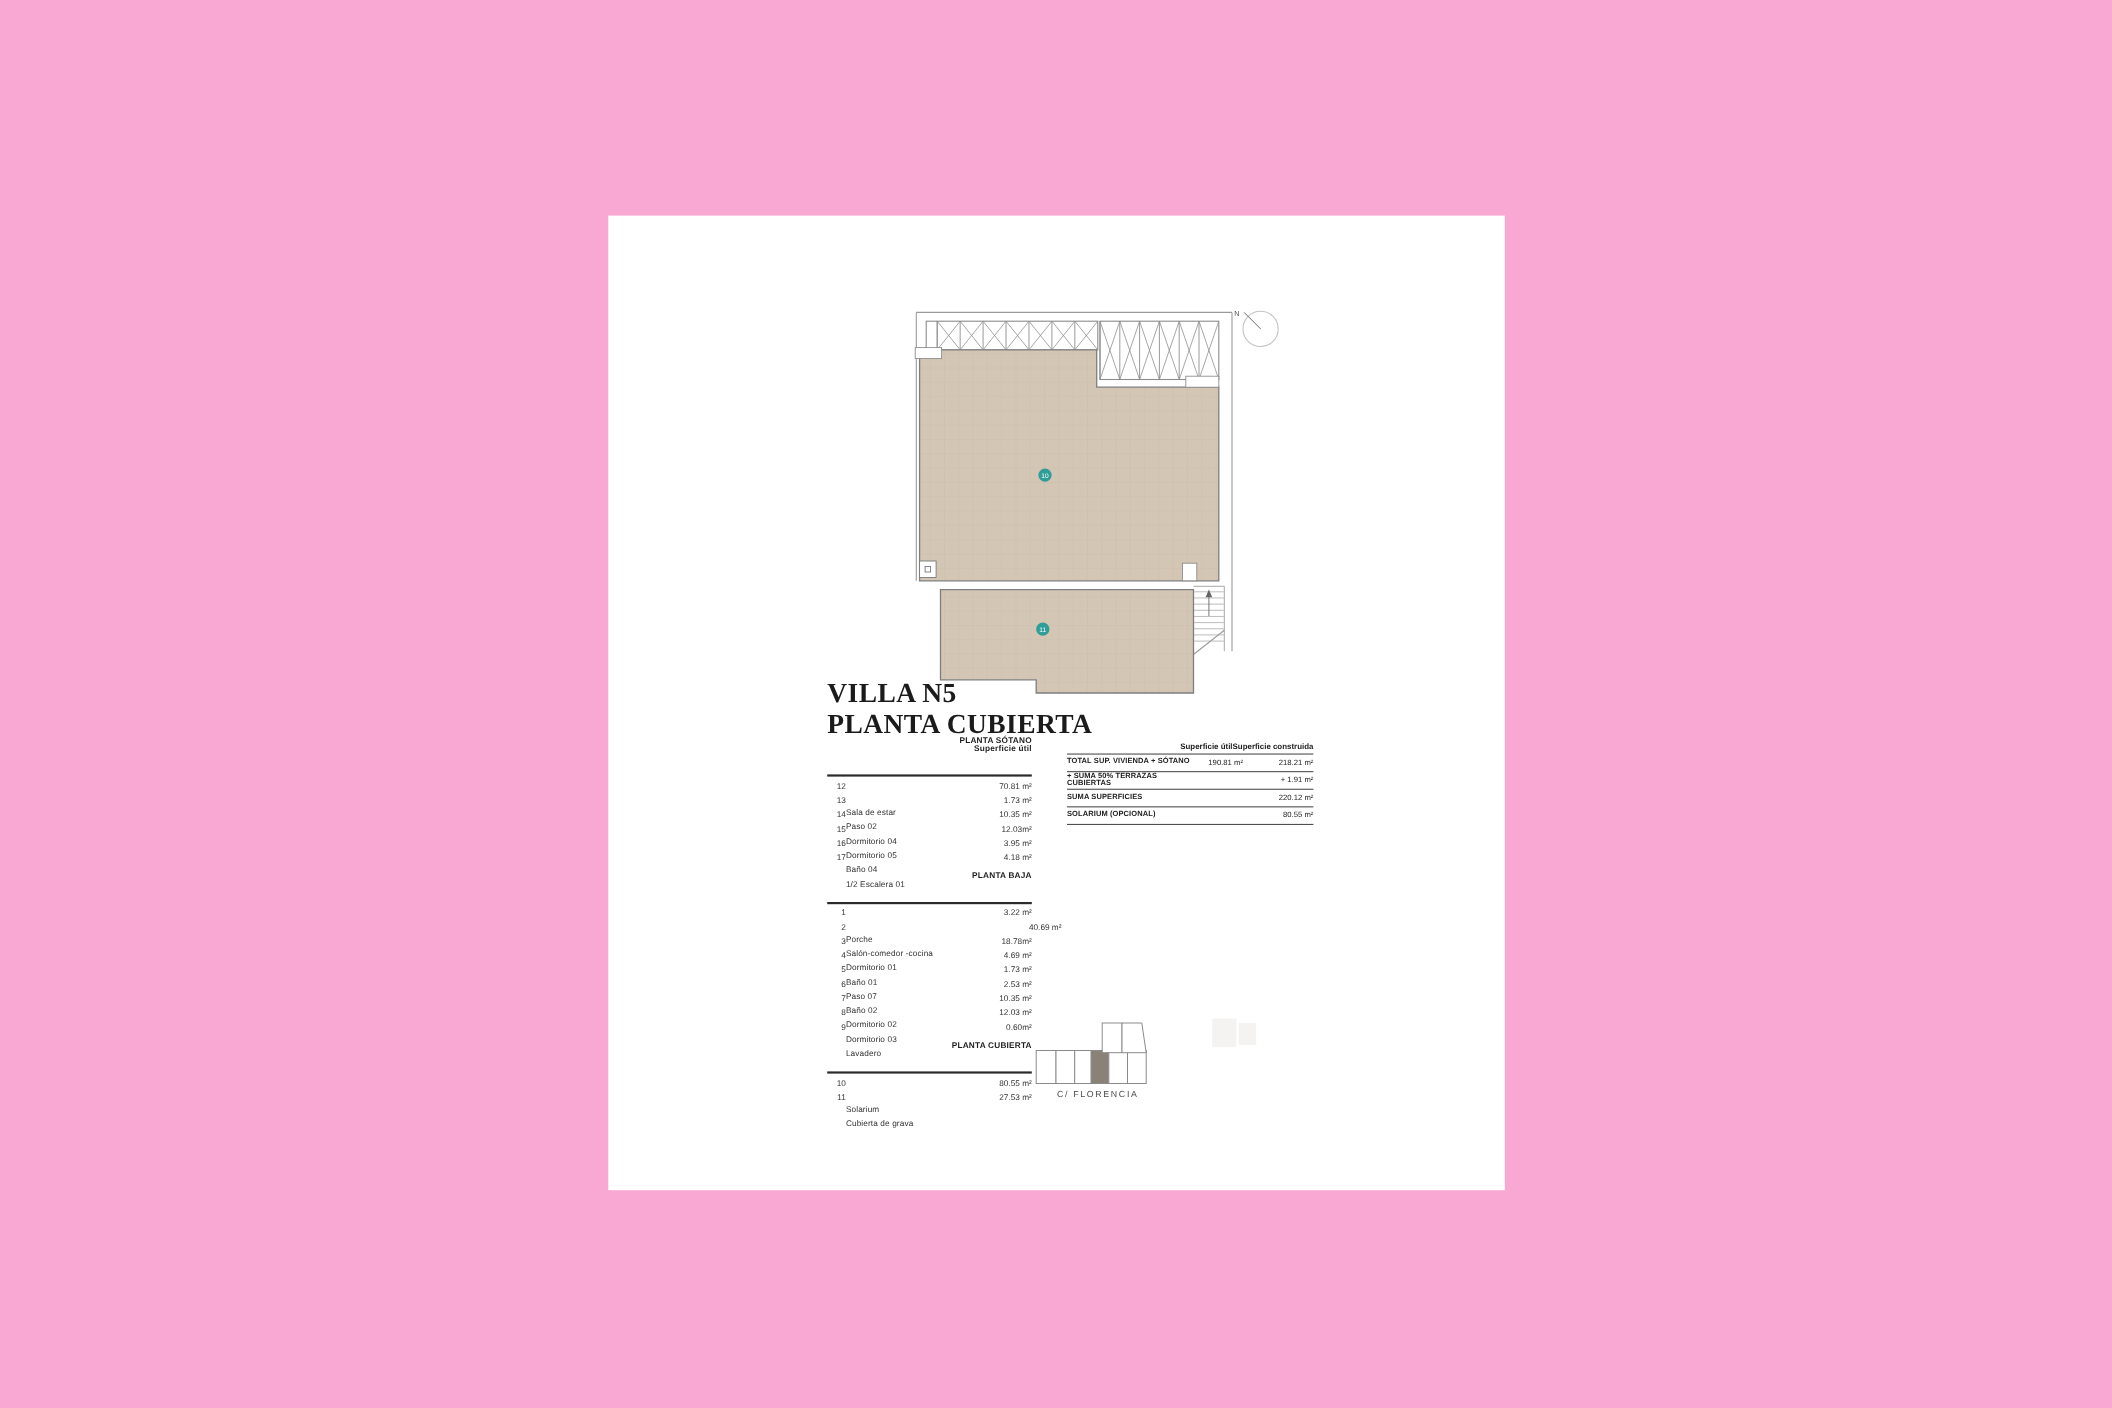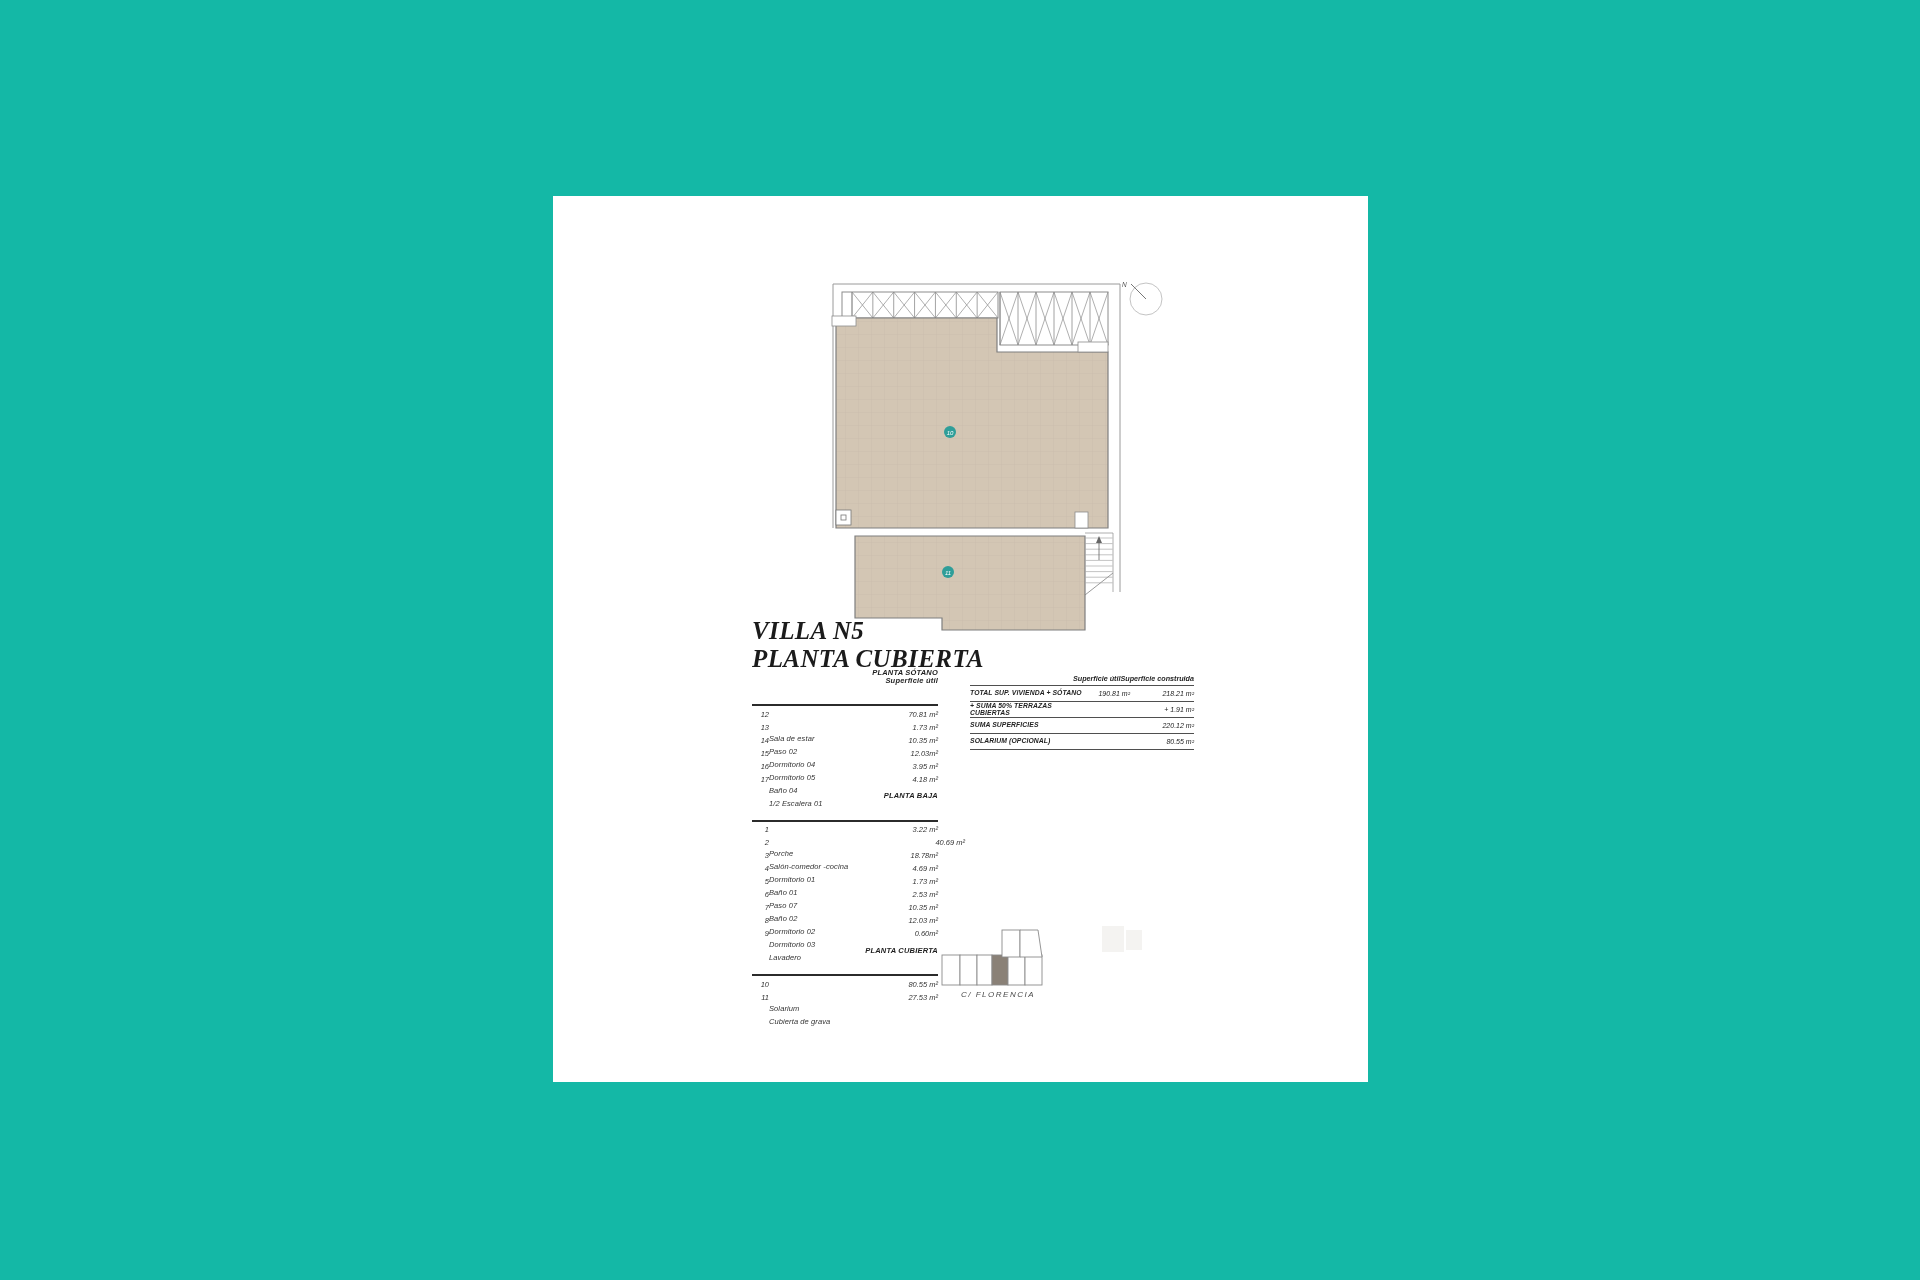--- a/index.html
+++ b/index.html
@@ -1,17 +1,17 @@
 <!DOCTYPE html>
 <html><head>
 <meta charset="utf-8">
 <style>
   html,body{margin:0;padding:0;background:#f7f7f6;}
-  #canvas{position:relative;width:1920px;height:1280px;background:#14b8a6;overflow:hidden;
-          font-family:"Liberation Sans", sans-serif;color:#2e2e2e;font-style:italic;}
+  #canvas{position:relative;width:1920px;height:1280px;background:#f9a8d4;overflow:hidden;
+          font-family:"Liberation Sans", sans-serif;color:#2e2e2e;}
   .sheet{position:absolute;left:553px;top:196px;width:815px;height:886px;background:#ffffff;}
 
   
   .title{position:absolute;left:752px;top:617px;font-family:"Liberation Serif", serif;
          font-weight:700;font-size:25px;line-height:28px;letter-spacing:.4px;color:#1b1b1b;}
 
   
   .areas{position:absolute;left:752px;top:669px;width:186px;font-size:7.5px;line-height:1;}
   .sec-head{display:flex;justify-content:space-between;align-items:flex-end;font-weight:bold;
             font-size:7.5px;letter-spacing:.2px;padding-bottom:20px;border-bottom:2px solid #2b2b2b;

